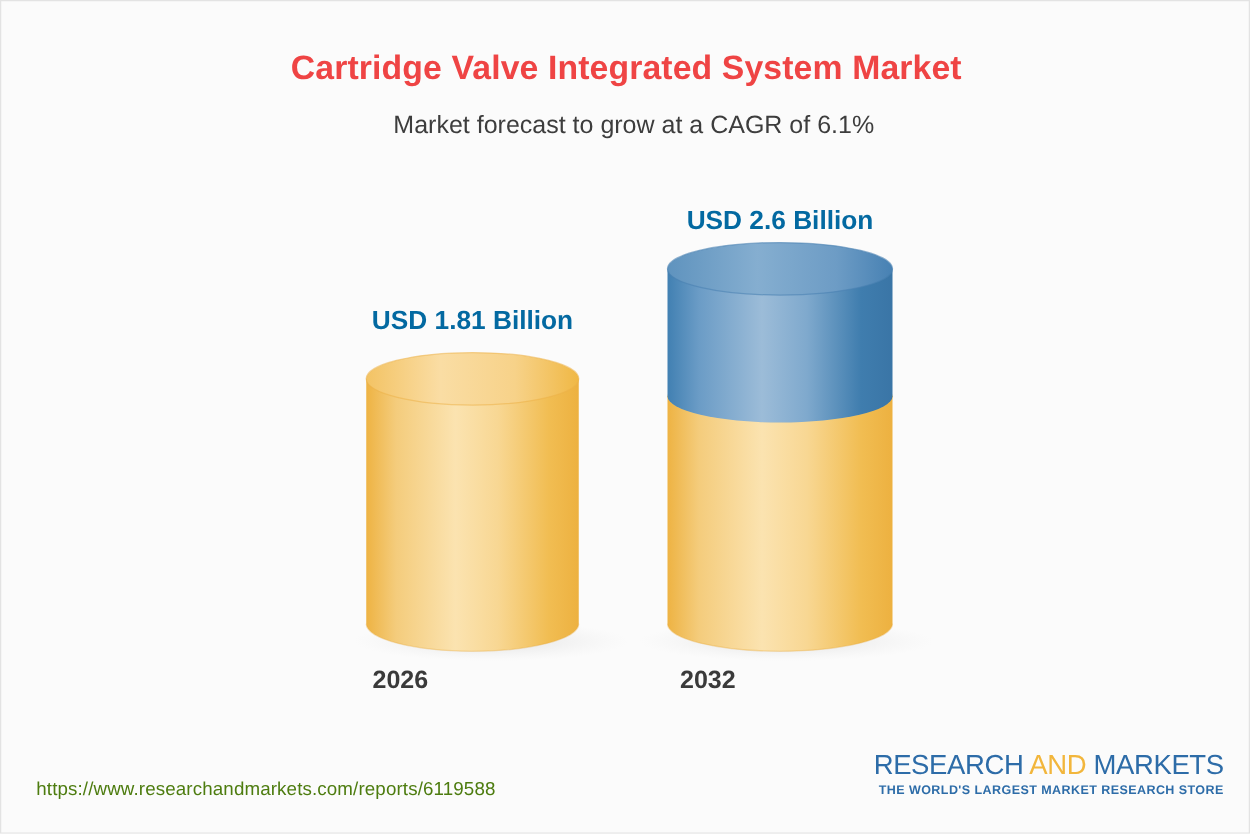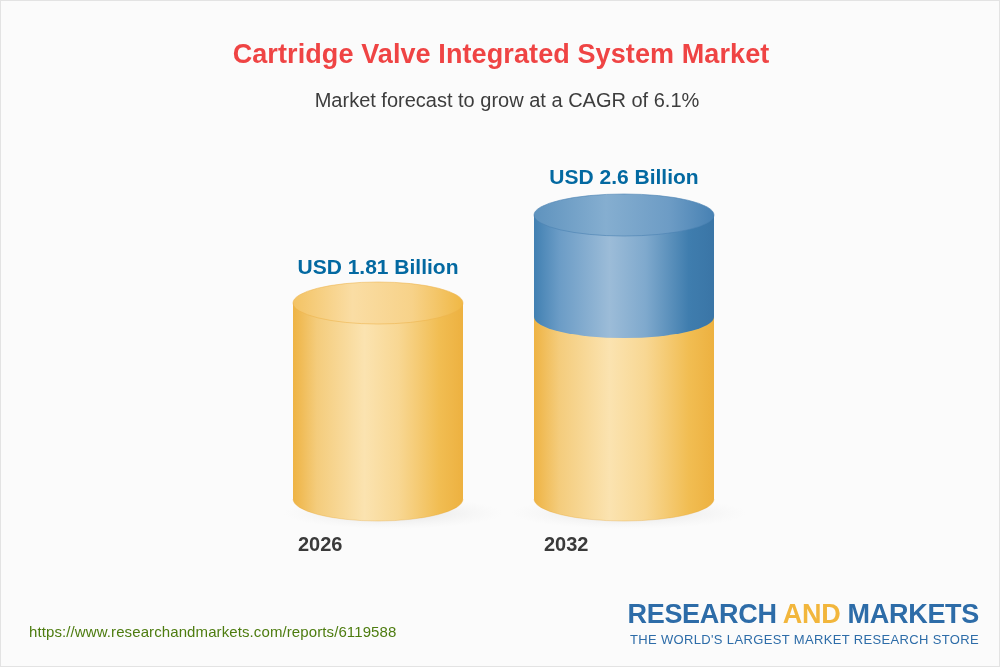--- a/index.html
+++ b/index.html
@@ -82,31 +82,31 @@
     letter-spacing: 0.1px;
   }
   .logo {
     position: absolute;
     right: 20px;
     top: 600px;
     text-align: right;
     line-height: 1;
   }
   .logo-main {
-    font-size: 27px;
-    font-weight: bold;
+    font-size: 22px;
+    font-weight: normal;
     color: #2d6ca8;
     letter-spacing: -0.3px;
     white-space: nowrap;
   }
   .logo-and { color: #f2b63c; }
   .logo-tag {
     margin-top: 5px;
-    font-size: 13px;
-    font-weight: normal;
+    font-size: 10px;
+    font-weight: bold;
     color: #2d6ca8;
     letter-spacing: 0.35px;
     white-space: nowrap;
   }
 </style>
 </head>
 <body>
 
 <div class="canvas">
 
@@ -173,21 +173,21 @@
 
         <ellipse cx="623" cy="316" rx="90" ry="21" fill="url(#gradYellowTop)"></ellipse>
 
         <path d="M 533 214 L 533 316 A 90 21 0 0 0 713 316 L 713 214 Z" fill="url(#gradBlue)"></path>
 
         <ellipse cx="623" cy="214" rx="90" ry="21" fill="url(#gradBlueTop)"></ellipse>
         <ellipse cx="623" cy="214" rx="90" ry="21" fill="none" stroke="#4b82b3" stroke-opacity="0.6" stroke-width="1"></ellipse>
       </g>
     </svg>
 
-    <div class="value-label" style="left:277px; top:254px; width:200px;">USD 1.81 Billion</div>
+    <div class="value-label" style="left:277px; top:244px; width:200px;">USD 1.81 Billion</div>
 
     <div class="value-label" style="left:523px; top:164px; width:200px;">USD 2.6 Billion</div>
 
     <div class="cat-label" style="left:297px; top:532px; width:160px;">2026</div>
 
     <div class="cat-label" style="left:543px; top:532px; width:160px;">2032</div>
 
   </div>
 
   <div class="footer-url">https://www.researchandmarkets.com/reports/6119588</div>

